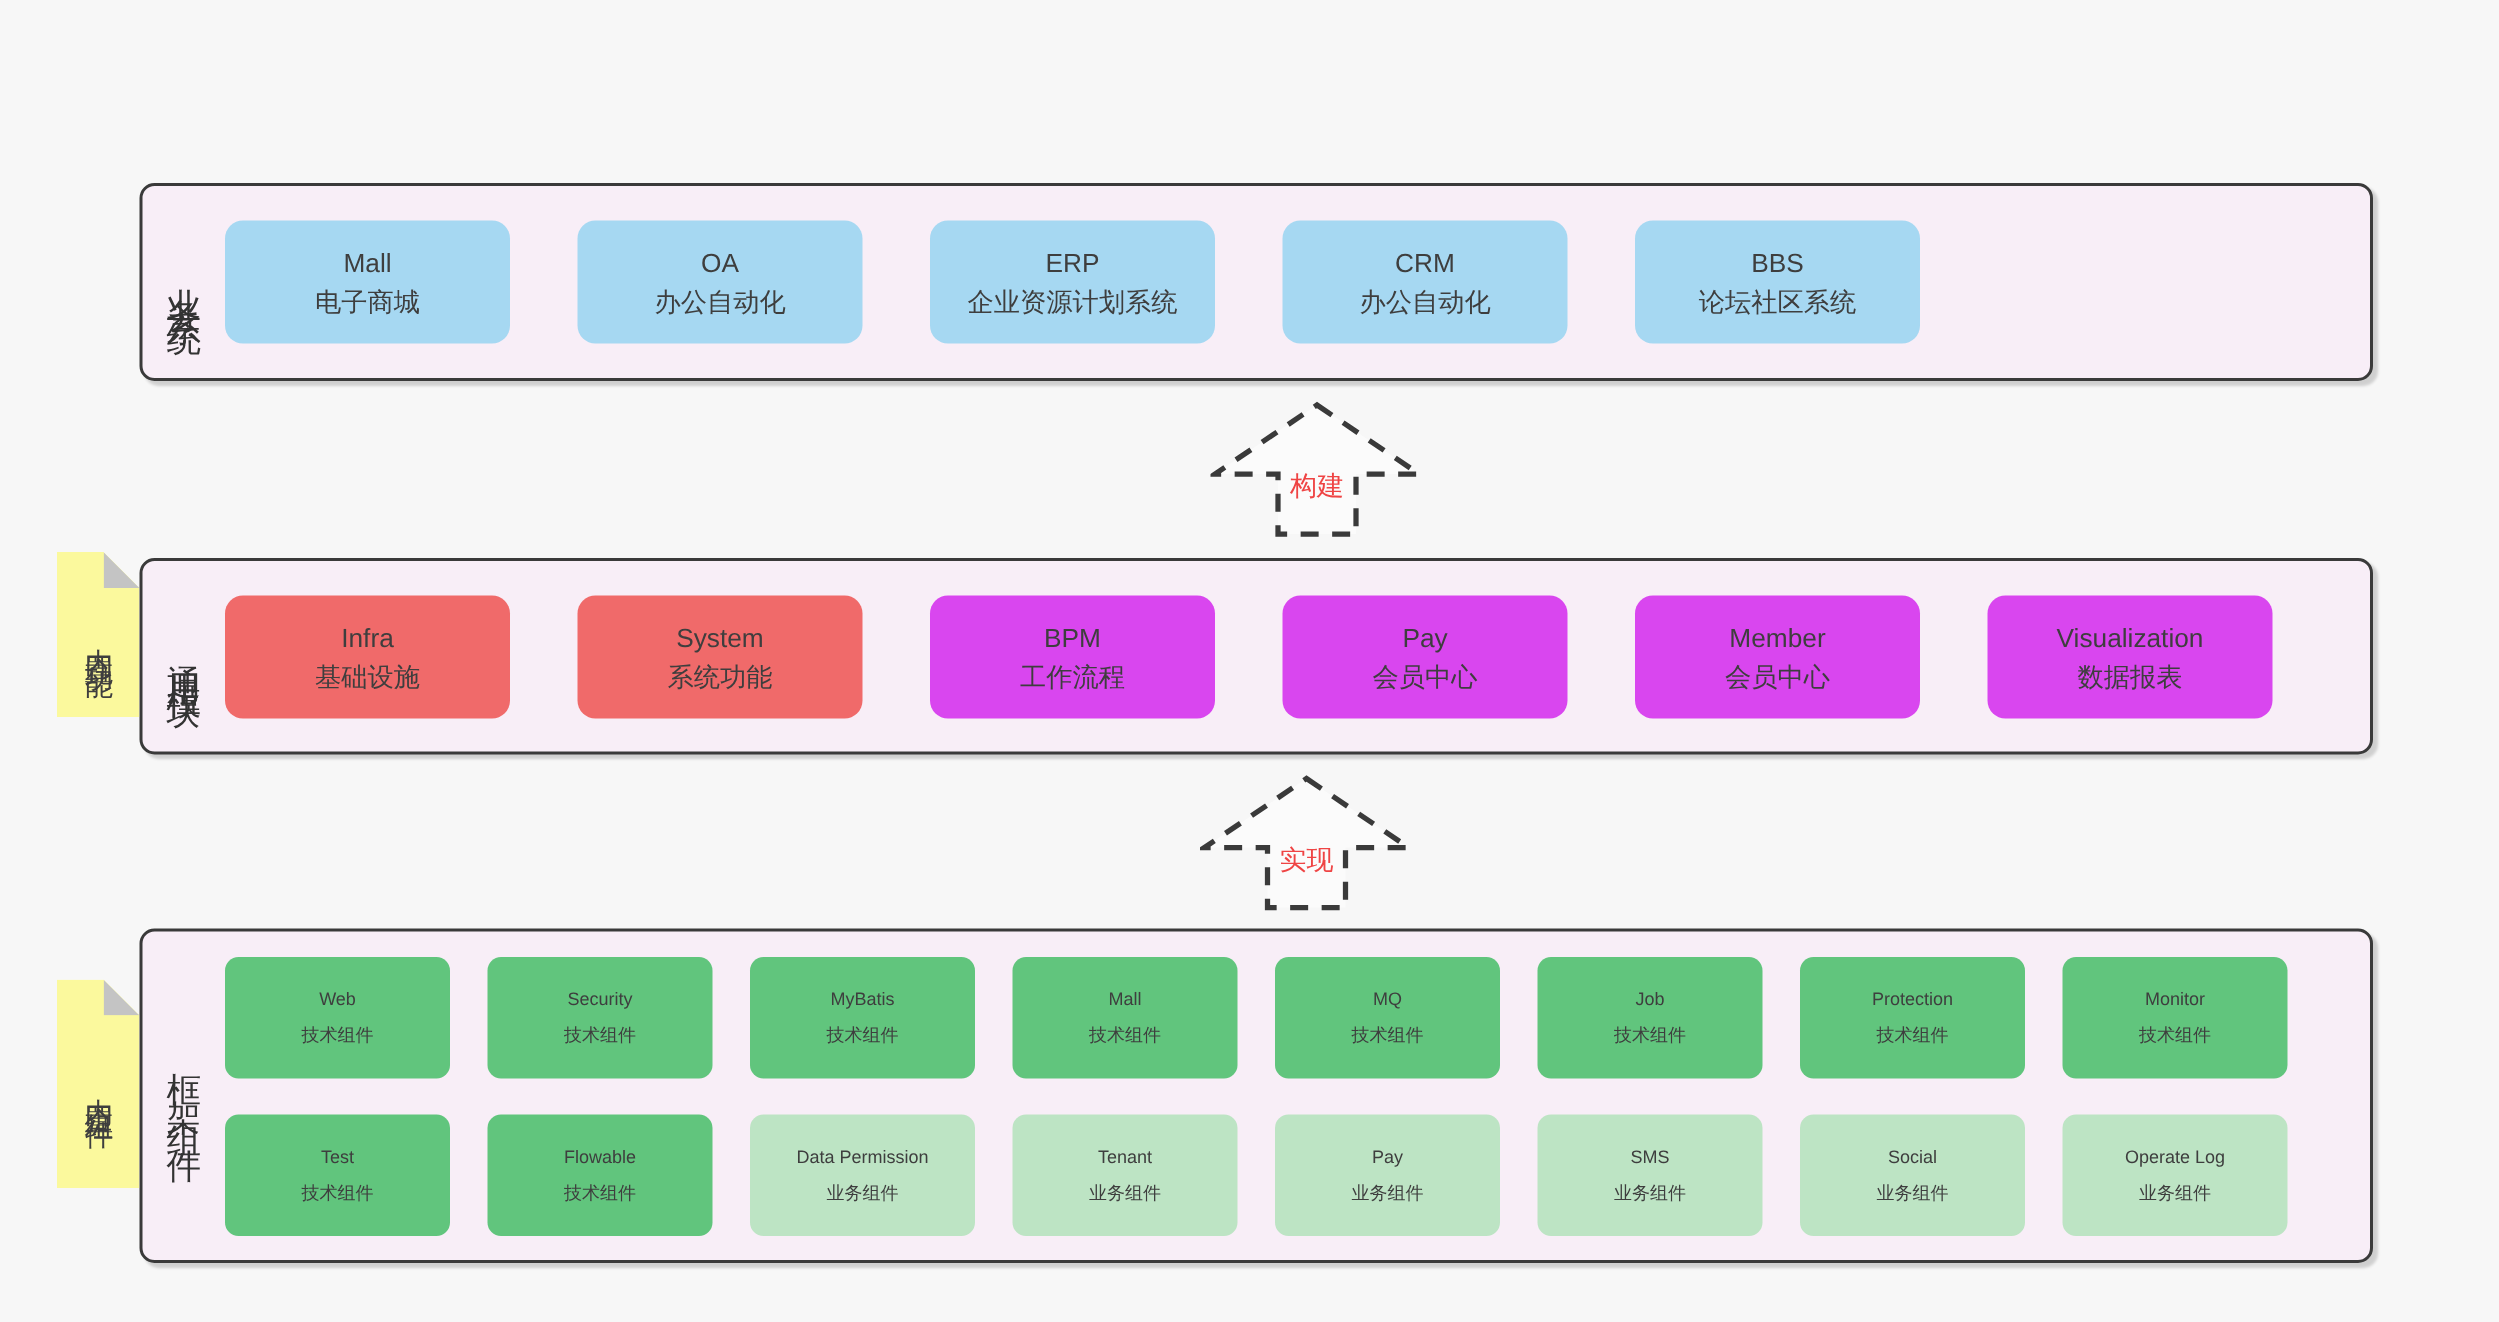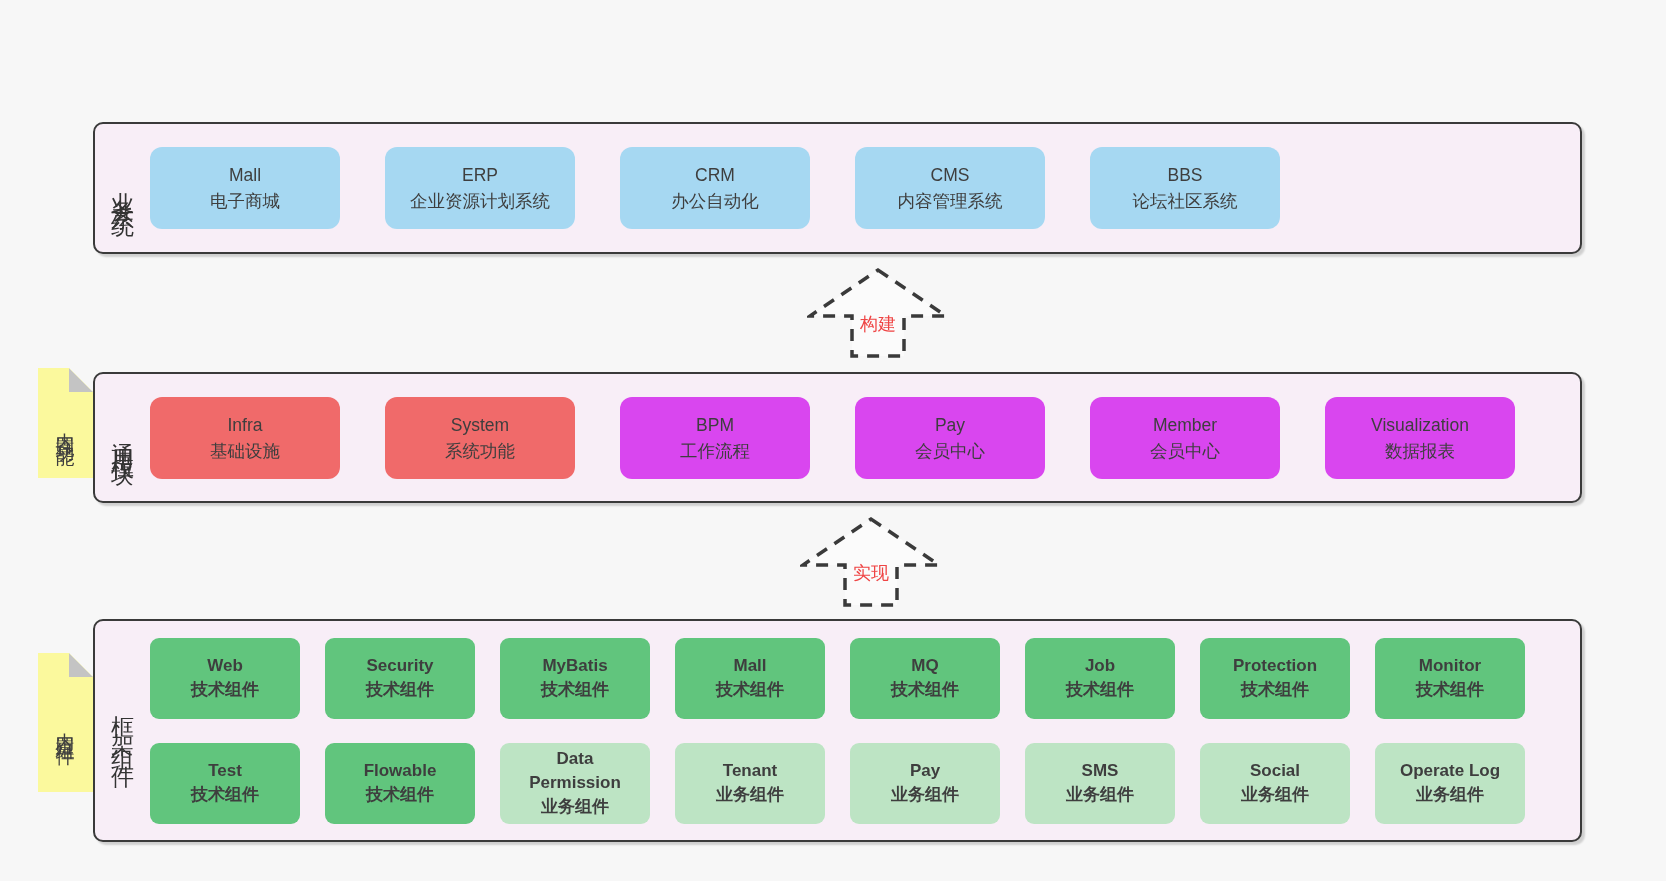--- a/index.html
+++ b/index.html
@@ -30,21 +30,21 @@
   .boxes { display:flex; align-items:center; gap:45px; }
   .rows  { display:flex; flex-direction:column; gap:24px; }
   .rows .boxes { gap:25px; }
 
   .box {
     border-radius:9px;
     display:flex; flex-direction:column; align-items:center; justify-content:center;
     text-align:center; font-size:17.5px; line-height:26px; color:#3e3e3e;
   }
   .box-lg { width:190px; height:82px; padding:0 10px;border-radius:12px; }
-  .box-sm { width:150px; height:81px; padding:16px 16px; font-size:17px; line-height:24px;font-weight:bold; }
+  .box-sm { width:150px; height:81px; padding:16px 16px; font-size:12px; line-height:24px; }
   .blue       { background:#a6d8f2; }
   .red        { background:#f06a6a; }
   .pink       { background:#d946ef; }
   .green      { background:#61c57d; }
   .lightgreen { background:#bde4c4; }
 
   
   .arrow-gap { position:relative; }
   .gap1 { height:118px; }
   .gap2 { height:116px; }
@@ -86,30 +86,30 @@
   <section class="panel panel-top">
     <div class="side-label">
       <span>业务系统</span>
     </div>
     <div class="boxes">
       <div class="box box-lg blue">
         <span>Mall</span>
         <span>电子商城</span>
       </div>
       <div class="box box-lg blue">
+        <span>OA</span>
+        <span>办公自动化</span>
+      </div>
+      <div class="box box-lg blue">
         <span>ERP</span>
         <span>企业资源计划系统</span>
       </div>
       <div class="box box-lg blue">
         <span>CRM</span>
         <span>办公自动化</span>
-      </div>
-      <div class="box box-lg blue">
-        <span>CMS</span>
-        <span>内容管理系统</span>
       </div>
       <div class="box box-lg blue">
         <span>BBS</span>
         <span>论坛社区系统</span>
       </div>
     </div>
   </section>
 
   <div class="arrow-gap gap1">
     <div class="arrow arrow1">

